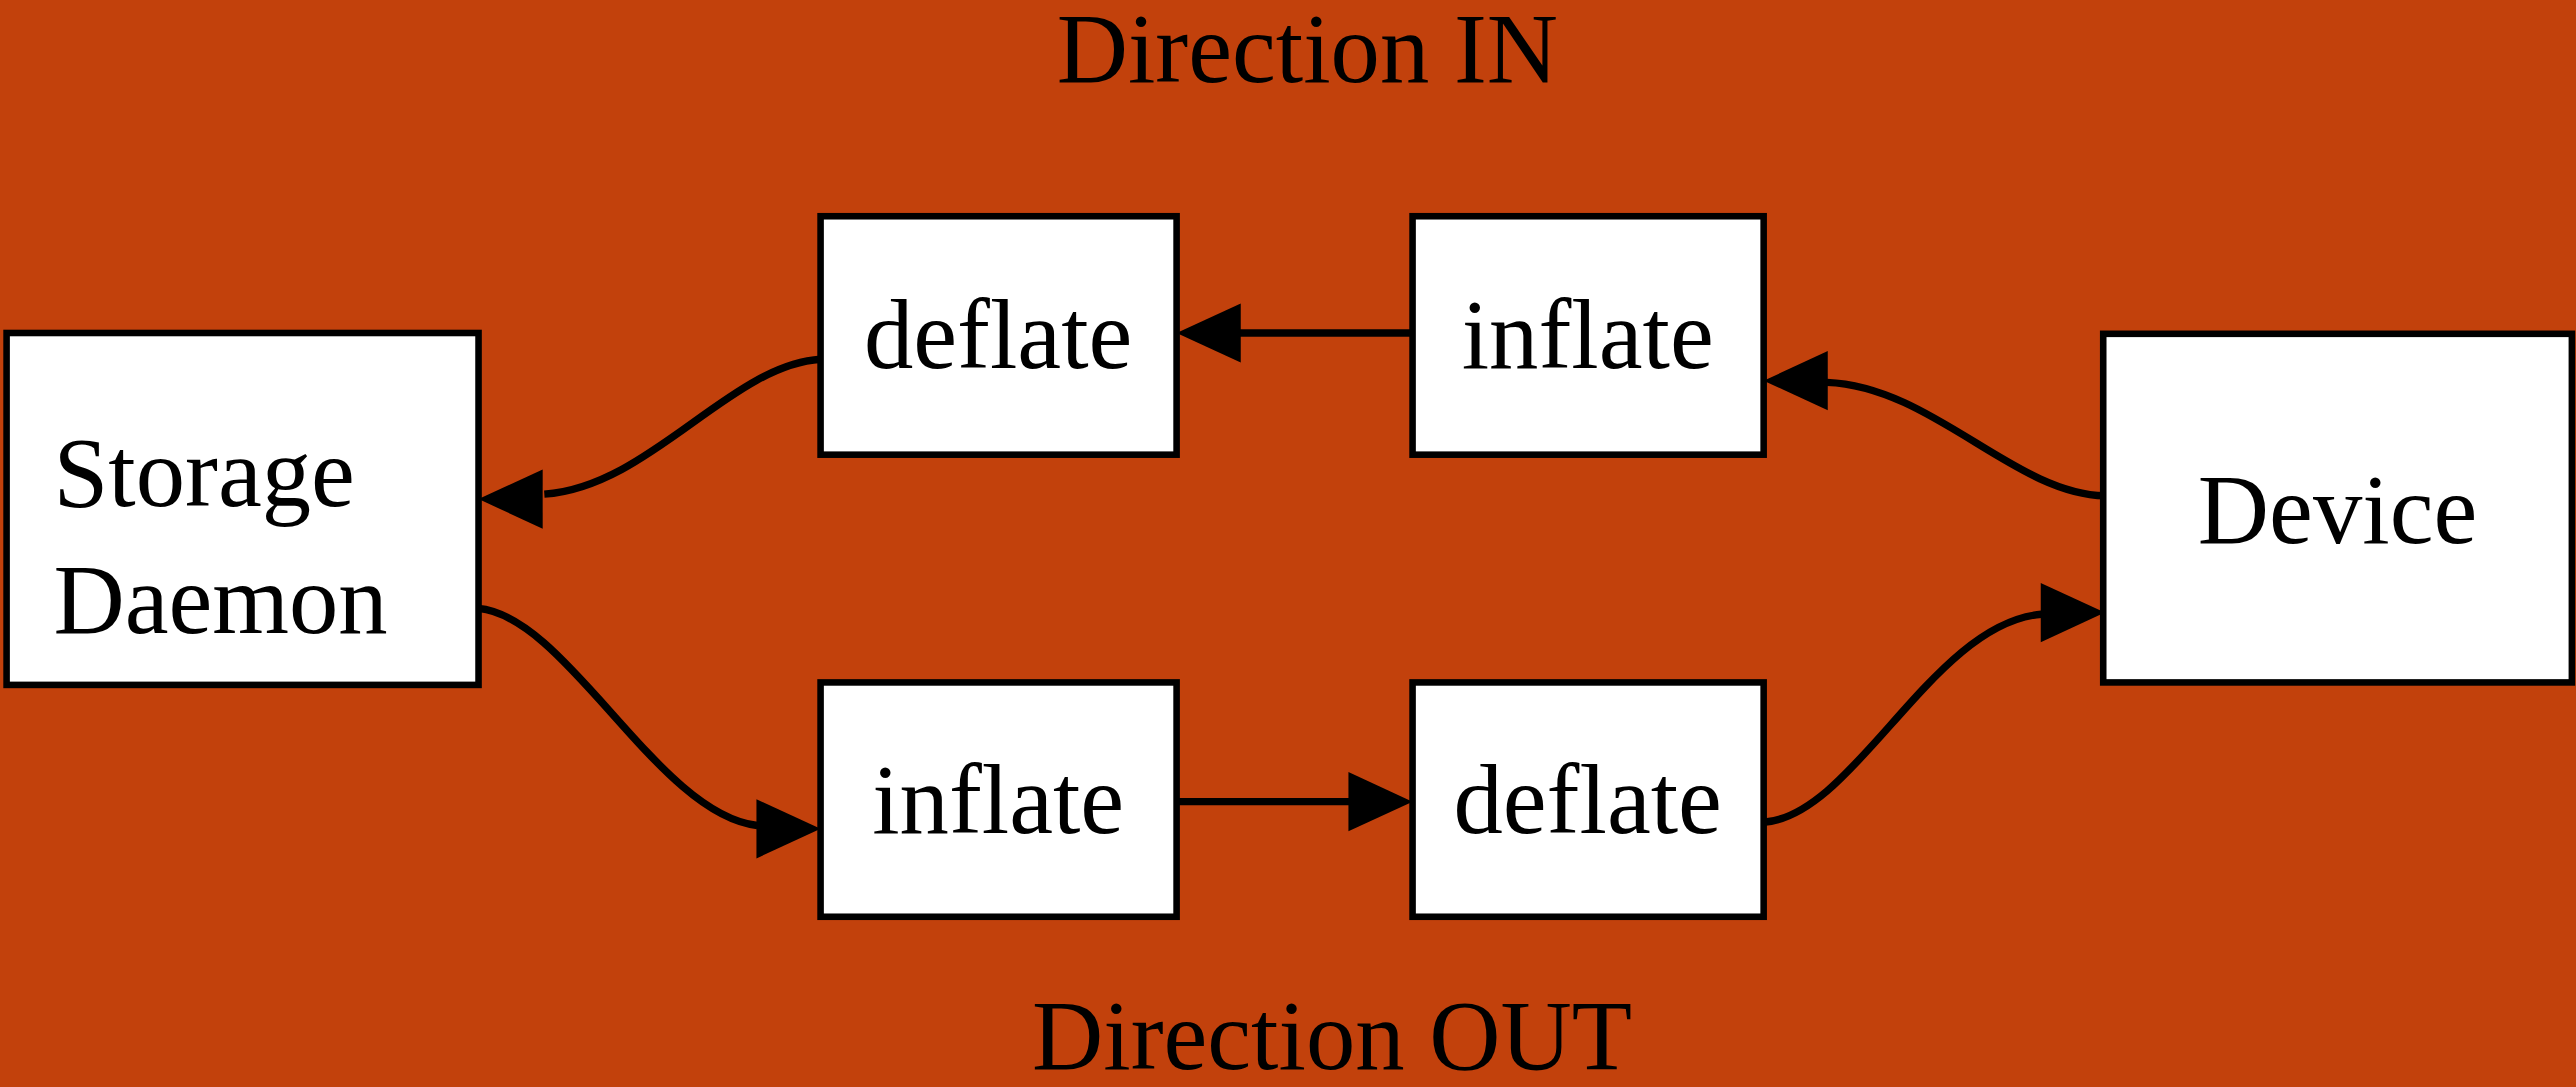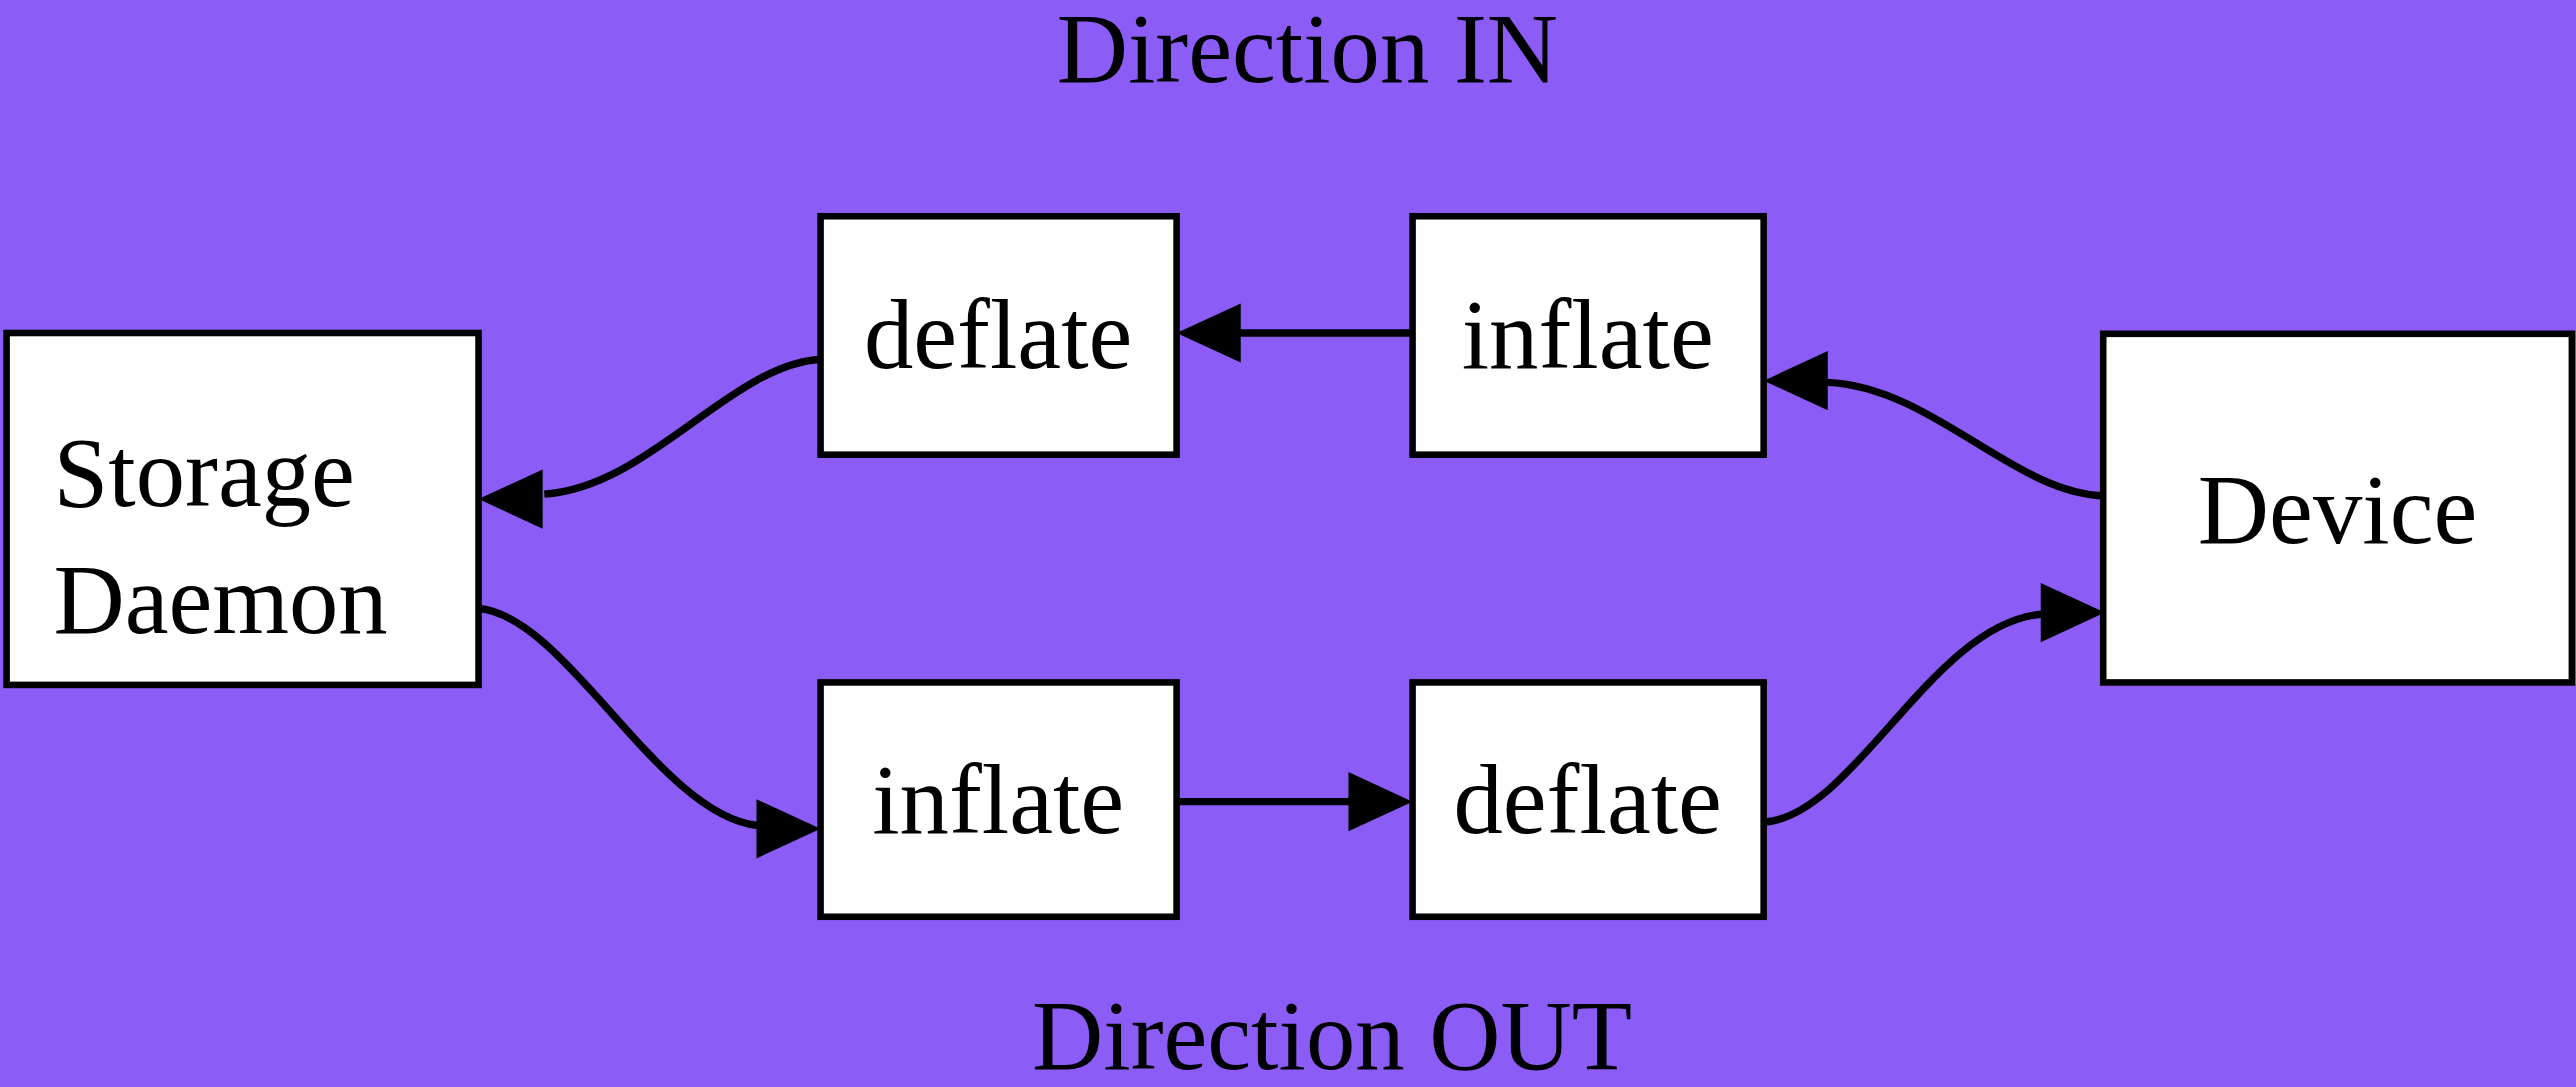--- a/index.html
+++ b/index.html
@@ -2,21 +2,21 @@
 <html style="font-size:13px"><head>
 <meta charset="utf-8">
 <style>
   html, body {
     margin: 0;
     padding: 0;
     background: #ffffff;
   }
   .canvas {
     width: 100%;
-    background: #8b5cf6;
+    background: #c2410c;
   }
   svg {
     display: block;
     width: 100%;
     height: auto;
   }
   .node-rect {
     fill: #ffffff;
     stroke: #000000;
     stroke-width: 8;

